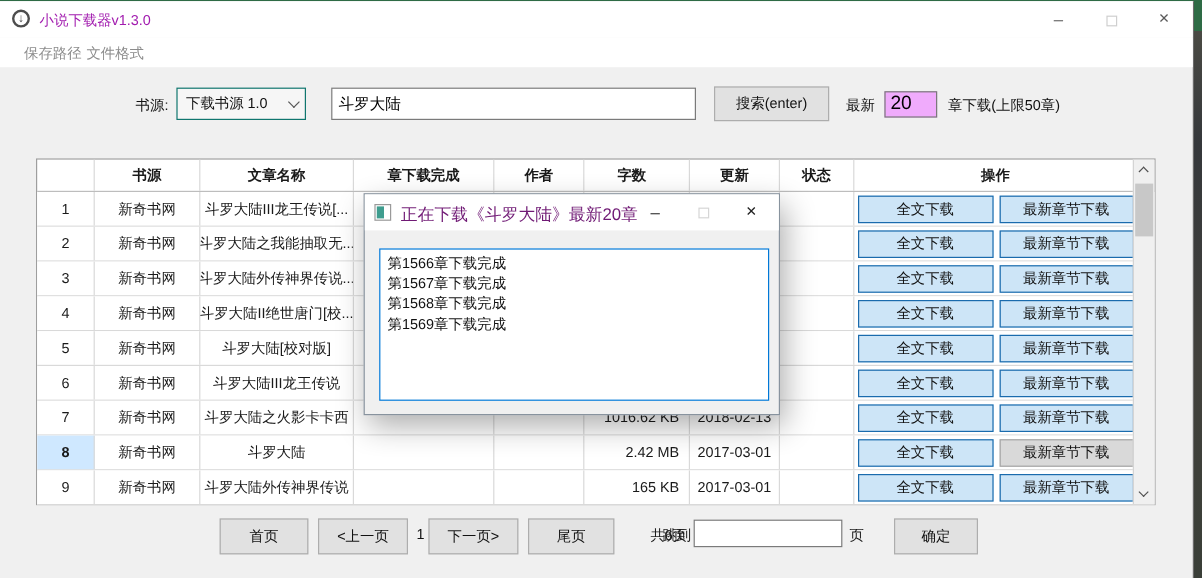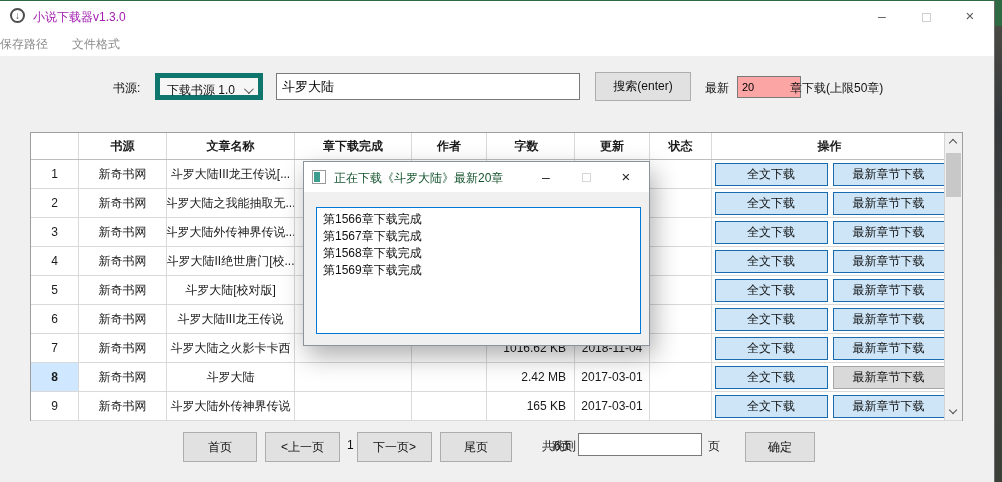--- a/index.html
+++ b/index.html
@@ -18,36 +18,36 @@
   .app-title { position:absolute; left:33px; top:8px; color:#a21caf; font-size:12px; }
   .winbtn { position:absolute; top:0; width:44px; height:30px; text-align:center; line-height:30px; font-size:14px; }
   .winbtn.min { right:90px; color:#666; }
   .winbtn.max { right:46px; }
   .winbtn.max .box { display:inline-block; width:9px; height:9px; border:1px solid #cfcfcf; vertical-align:middle; }
   .winbtn.close { right:2px; color:#5a5a5a; font-size:15px; }
 
   
   .menubar { position:absolute; left:0; top:30px; width:100%; height:25px; background:#fff; }
   .menu-item { position:absolute; top:5px; color:#8c8c8c; font-size:12px; cursor:default; }
-  .menu-item.m0 { left:0; }
+  .menu-item.m0 { left:20px; }
   .menu-item.m1 { left:72px; }
 
   
   .searchrow { position:absolute; left:0; top:55px; width:100%; height:50px; }
   .lbl { position:absolute; font-size:12px; color:#111; }
   .lbl-source { left:113px; top:24px; }
-  .combo { position:absolute; left:155px; top:17px; width:108px; height:27px; background:#f6f6f6; border:5px solid #0f766e;
+  .combo { position:absolute; left:147px; top:17px; width:108px; height:27px; background:#f6f6f6; border:1px solid #0f766e;
            line-height:25px; padding-left:7px; color:#111; }
   .combo .chev { position:absolute; right:7px; top:9px; width:7px; height:7px; border-right:1px solid #555; border-bottom:1px solid #555; transform:rotate(45deg) translateY(-2px); }
   .query { position:absolute; left:276px; top:17px; width:304px; height:27px; background:#fff; border:1px solid #7a7a7a;
            font-size:13px; padding:0 5px; font-family:inherit; }
   .btn-gray { background:#e1e1e1; border:1px solid #adadad; font-size:12px; font-family:inherit; color:#111; text-align:center; }
   .search-btn { position:absolute; left:595px; top:16px; width:96px; height:29px; }
   .lbl-latest { left:705px; top:24px; }
-  .latest-input { position:absolute; left:737px; top:20px; width:64px; height:22px; background:#fca5a5; border:1px solid #7a7a7a; font-size:11px; padding:0 4px; font-family:inherit; }
+  .latest-input { position:absolute; left:737px; top:20px; width:44px; height:22px; background:#f0abfc; border:1px solid #7a7a7a; font-size:16px; padding:0 4px; font-family:inherit; }
   .lbl-suffix { left:790px; top:24px; }
 
   
   .table { position:absolute; left:30px; top:131px; width:933px; height:289px; background:#fff; border:1px solid #9e9e9e; }
   .thead,.tr { display:flex; }
   .thead { height:27px; border-bottom:1px solid #bdbdbd; font-weight:bold; }
   .tr { height:29px; border-bottom:1px solid #d9d9d9; background:#fff; }
   .td,.th { border-right:1px solid #d9d9d9; display:flex; align-items:center; justify-content:center; overflow:hidden; white-space:nowrap; }
   .c-num{width:48px;} .c-source{width:88px;} .c-title{width:128px;} .c-latest{width:117px;}
   .c-author{width:75px;} .c-size{width:88px; justify-content:flex-end; padding-right:8px;}
@@ -65,21 +65,21 @@
   .sb-up { top:0; } .sb-up .chev { top:7px; transform:rotate(-135deg); }
   .sb-down { bottom:0; } .sb-down .chev { top:4px; transform:rotate(45deg); }
   .sb-thumb { position:absolute; left:1px; top:20px; width:15px; height:44px; background:#c8c8c8; }
 
   
   .dialog { position:absolute; left:303px; top:160px; width:347px; height:185px; background:#f0f0f0;
             border:1px solid #88939e; box-shadow:4px 10px 24px rgba(0,0,0,.32); }
   .dlg-titlebar { position:absolute; left:0; top:0; width:100%; height:30px; background:#fff; }
   .dlg-icon { position:absolute; left:8px; top:8px; width:14px; height:14px; border:1px solid #9a9a9a; background:#fff; }
   .dlg-icon::before { content:""; position:absolute; left:1px; top:1px; width:6px; height:10px; background:#3f9d8f; }
-  .dlg-title { position:absolute; left:30px; top:8px; color:#14532d; font-size:12px; }
+  .dlg-title { position:absolute; left:30px; top:8px; color:#701a75; font-size:14px; }
   .dlg-btn { position:absolute; top:0; width:38px; height:30px; text-align:center; line-height:30px; }
   .dlg-min { right:84px; color:#333; font-size:14px; }
   .dlg-max { right:44px; }
   .dlg-max .box { display:inline-block; width:9px; height:9px; border:1px solid #d6d6d6; vertical-align:middle; }
   .dlg-close { right:4px; color:#222; font-size:15px; }
   .dlg-log { position:absolute; left:12px; top:45px; width:325px; height:127px; background:#fff; border:1px solid #0078d7;
              padding:3px 6px; line-height:17px; font-size:12px; color:#111; white-space:pre-line; overflow:hidden; }
 
   
   .pager { position:absolute; left:0; top:430px; width:100%; height:28px; }
@@ -229,21 +229,21 @@
     </div>
   </div>
 
   <div class="tr">
     <div class="td c-num">7</div>
     <div class="td c-source">新奇书网</div>
     <div class="td c-title">斗罗大陆之火影卡卡西</div>
     <div class="td c-latest"></div>
     <div class="td c-author"></div>
     <div class="td c-size">1016.62 KB</div>
-    <div class="td c-updated">2018-11-04</div>
+    <div class="td c-updated">2018-02-13</div>
     <div class="td c-status"></div>
     <div class="td c-actions">
       <button class="act full">全文下载</button>
       <button class="act latest">最新章节下载</button>
     </div>
   </div>
 
   <div class="tr sel">
     <div class="td c-num">8</div>
     <div class="td c-source">新奇书网</div>

